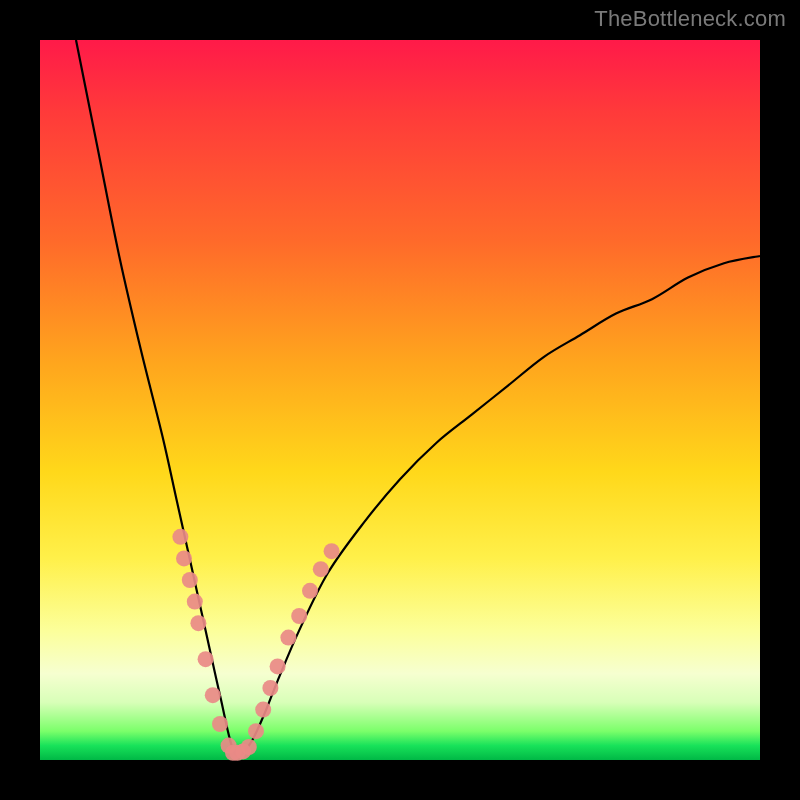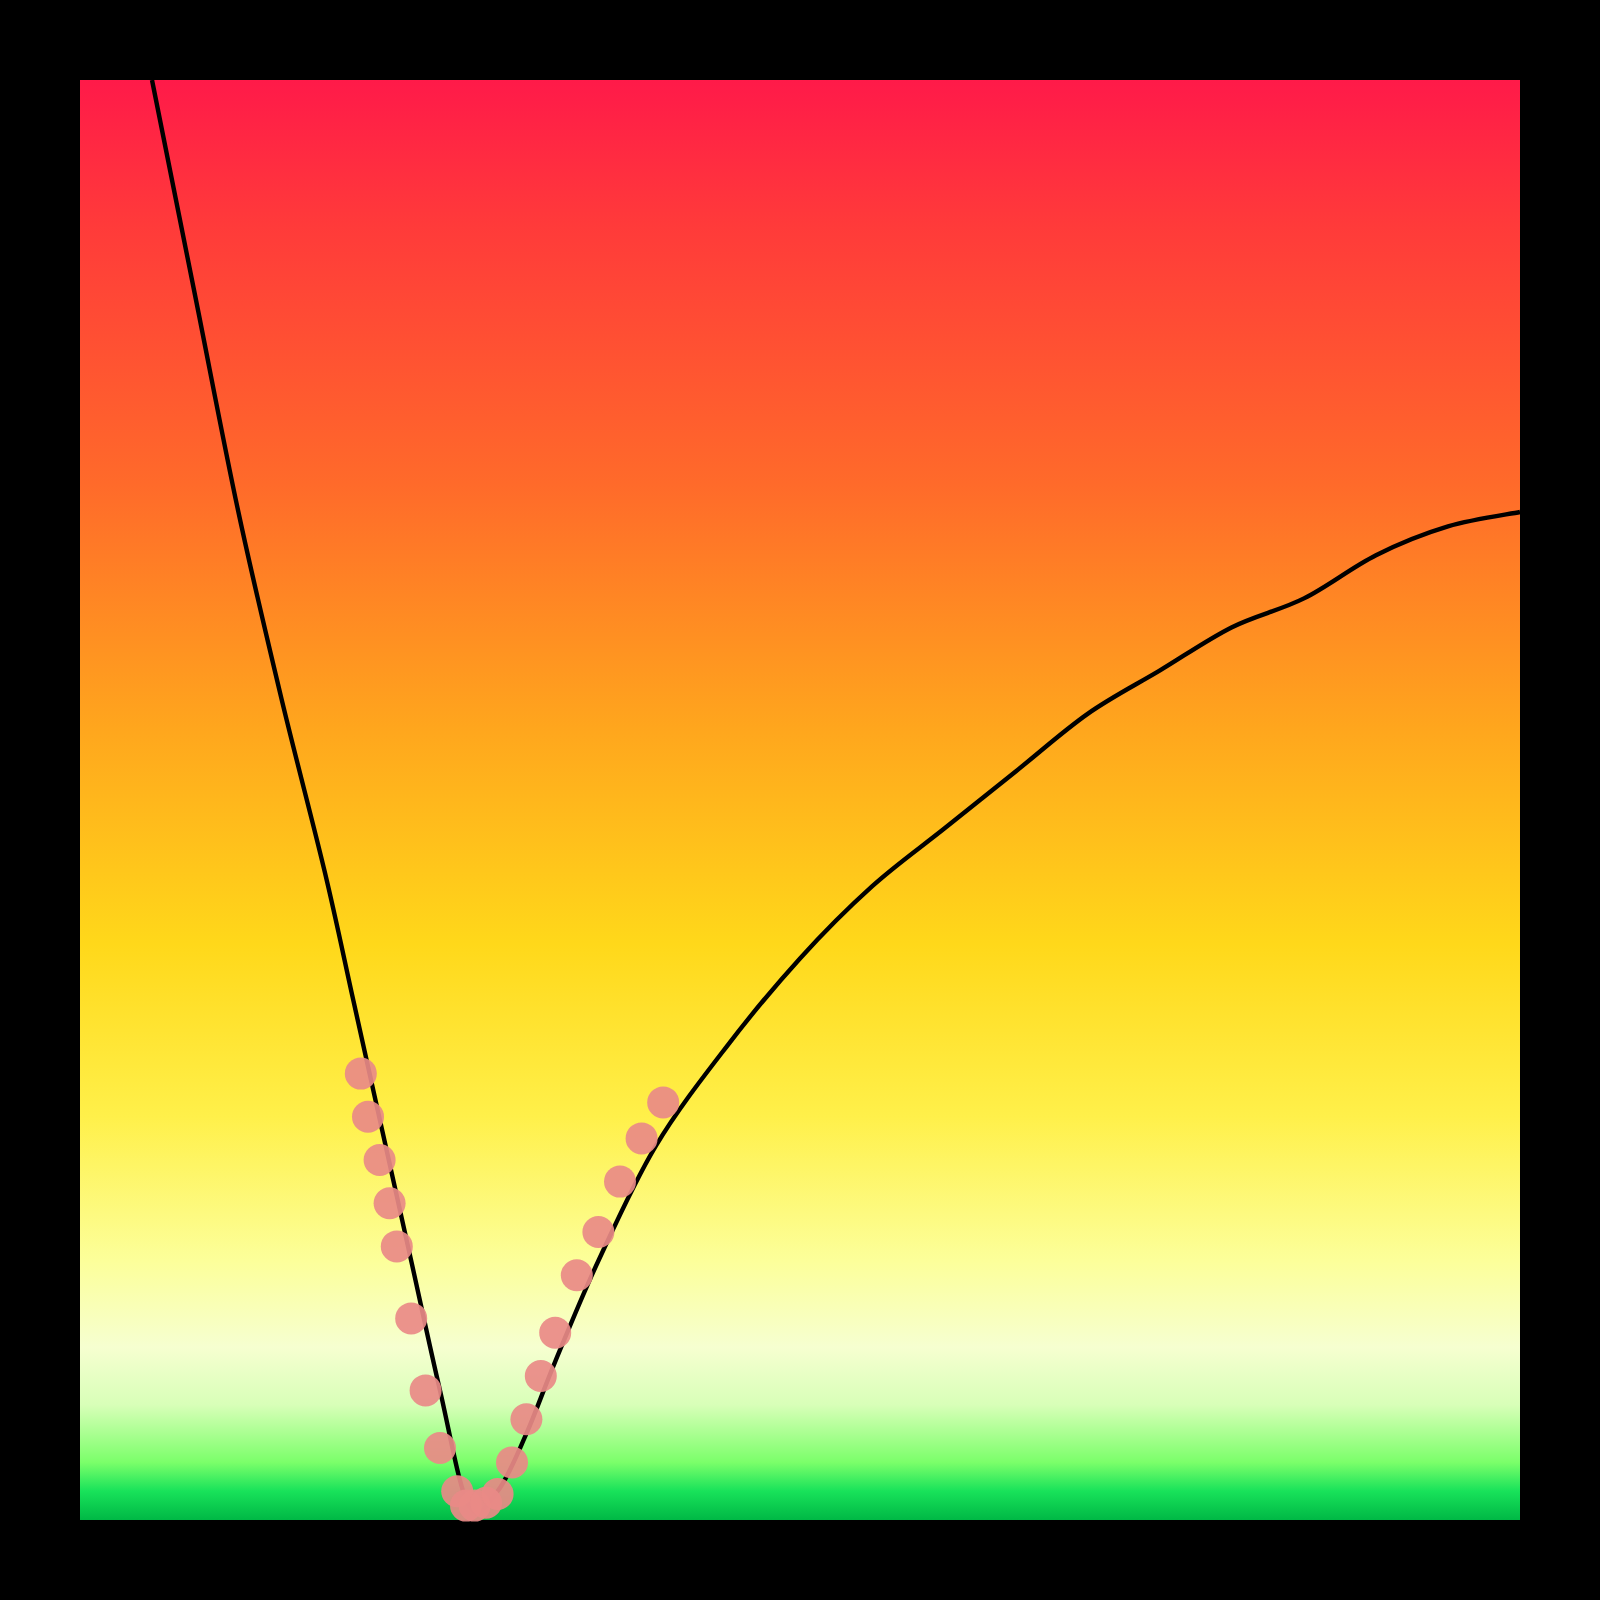--- a/index.html
+++ b/index.html
@@ -55,20 +55,21 @@
     top: 0;
     width: 720px;
     height: 720px;
     overflow: visible;
   }
 </style>
 </head>
 <body>
 
 <div class="frame">
+  <div class="watermark">TheBottleneck.com</div>
   <div class="plot-area">
     <svg class="curve" viewBox="0 0 720 720">
       <path id="curve-path" fill="none" stroke="#000000" stroke-width="2.2" d="M 36.0 0.0 C 39.6 18.0, 50.4 72.0, 57.6 108.0 C 64.8 144.0, 72.0 182.4, 79.2 216.0 C 86.4 249.6, 93.6 279.6, 100.8 309.6 C 108.0 339.6, 116.4 370.8, 122.4 396.0 C 128.4 421.2, 132.0 439.2, 136.8 460.8 C 141.6 482.4, 146.4 504.0, 151.2 525.6 C 156.0 547.2, 160.8 568.8, 165.6 590.4 C 170.4 612.0, 175.2 634.8, 180.0 655.2 C 184.8 675.6, 189.6 704.4, 194.4 712.8 C 199.2 721.2, 204.0 711.6, 208.8 705.6 C 213.6 699.6, 218.4 687.6, 223.2 676.8 C 228.0 666.0, 231.6 655.2, 237.6 640.8 C 243.6 626.4, 250.8 608.4, 259.2 590.4 C 267.6 572.4, 277.2 550.8, 288.0 532.8 C 298.8 514.8, 312.0 498.0, 324.0 482.4 C 336.0 466.8, 348.0 452.4, 360.0 439.2 C 372.0 426.0, 384.0 414.0, 396.0 403.2 C 408.0 392.4, 420.0 384.0, 432.0 374.4 C 444.0 364.8, 456.0 355.2, 468.0 345.6 C 480.0 336.0, 492.0 325.2, 504.0 316.8 C 516.0 308.4, 528.0 302.4, 540.0 295.2 C 552.0 288.0, 564.0 279.6, 576.0 273.6 C 588.0 267.6, 600.0 265.2, 612.0 259.2 C 624.0 253.2, 636.0 243.6, 648.0 237.6 C 660.0 231.6, 672.0 226.8, 684.0 223.2 C 696.0 219.6, 714.0 217.2, 720.0 216.0"></path>
       <g id="markers">
           <circle cx="140.4" cy="496.8" r="8" fill="#e98a87" fill-opacity="0.92"></circle>
           <circle cx="144.0" cy="518.4" r="8" fill="#e98a87" fill-opacity="0.92"></circle>
           <circle cx="149.8" cy="540.0" r="8" fill="#e98a87" fill-opacity="0.92"></circle>
           <circle cx="154.8" cy="561.6" r="8" fill="#e98a87" fill-opacity="0.92"></circle>
           <circle cx="158.4" cy="583.2" r="8" fill="#e98a87" fill-opacity="0.92"></circle>
           <circle cx="165.6" cy="619.2" r="8" fill="#e98a87" fill-opacity="0.92"></circle>

